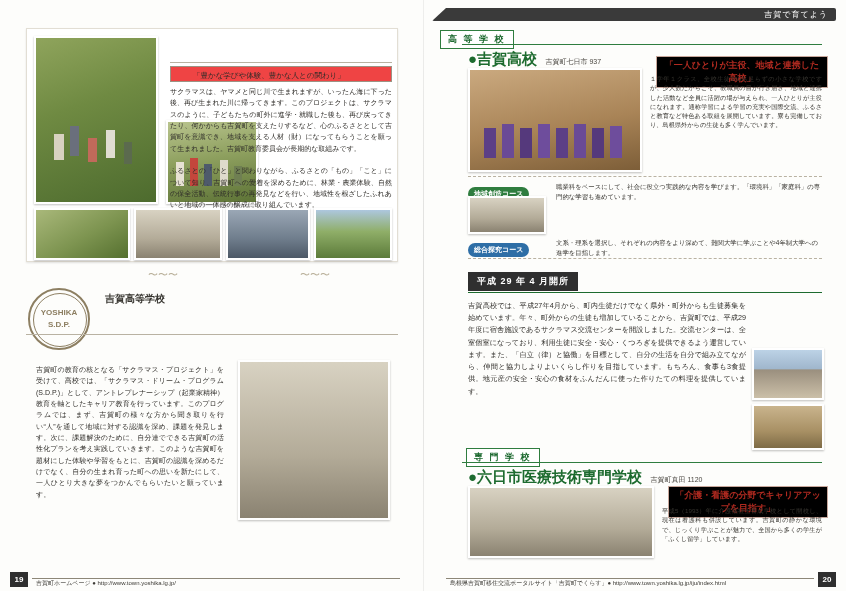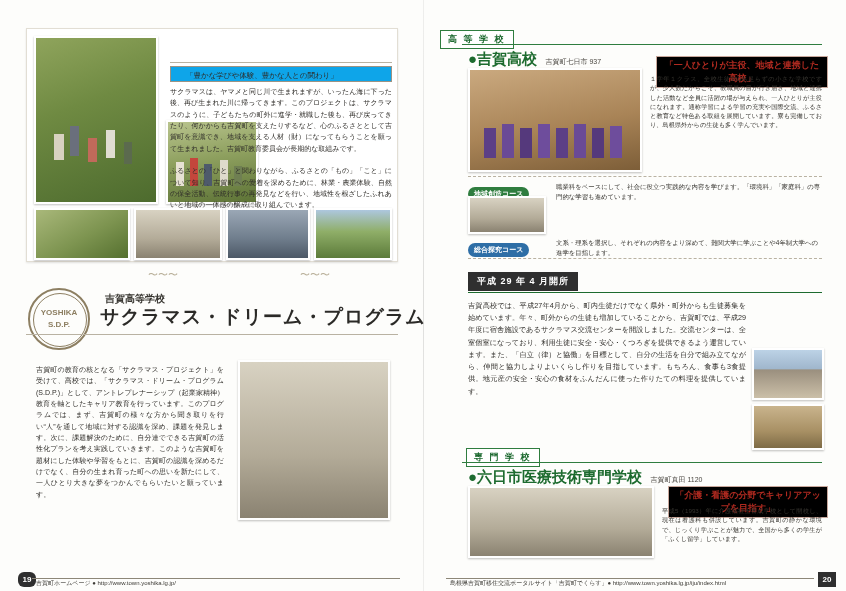--- a/index.html
+++ b/index.html
@@ -35,22 +35,22 @@
   .panel-left {
     position:absolute; left:26px; top:28px; width:372px; height:234px;
     background:#ffffff; border:1px solid #e2ded4;
     box-shadow:0 1px 2px rgba(0,0,0,0.10);
   }
   .photo { background:#cfc9bd; position:absolute; overflow:hidden; }
   .hand-title {
     font-size:15px; font-weight:bold; color:#2b2a27;
   }
   .box-quote {
-    position:absolute; border:1px solid #9c9384; background:#0ea5e9;
-    font-size:7.5px; line-height:1.45; padding:4px 15px; color:#2e2c28;
+    position:absolute; border:1px solid #9c9384; background:#ef4444;
+    font-size:7.5px; line-height:1.45; padding:4px 22px; color:#2e2c28;
   }
   .body-jp {
     position:absolute; font-size:7px; line-height:1.62; color:#2f2d29;
     text-align:justify;
   }
   
   .stamp {
     position:absolute; left:28px; top:288px; width:62px; height:62px;
     border:2px solid #8d7f62; border-radius:50%;
     color:#8d7f62; font-size:8px; font-weight:bold;
@@ -113,20 +113,24 @@
   .g-grn  { background:linear-gradient(180deg,#adc7de 0%,#8fae68 45%,#5c7b3a 100%); }
   .g-class{ background:linear-gradient(180deg,#d8d2c2 0%,#b3ab98 60%,#8a8271 100%); }
   .photo-frame { border:2px solid #fff; box-shadow:0 1px 2px rgba(0,0,0,0.25); }
   .figblock { position:absolute; background:rgba(255,255,255,0.18); }
 </style>
 </head>
 <body>
 
 <div class="page">
 
+  <div class="ribbon">
+    <div class="tri"></div>
+    <div class="txt">吉賀で育てよう</div>
+  </div>
 
   <div class="panel-left"></div>
 
   <div class="photo photo-frame g-rice" style="left:34px;top:36px;width:124px;height:168px;">
     <div class="figblock" style="left:18px;top:96px;width:10px;height:26px;background:#d8d2c0;"></div>
     <div class="figblock" style="left:34px;top:88px;width:9px;height:30px;background:#6a6f7c;"></div>
     <div class="figblock" style="left:52px;top:100px;width:9px;height:24px;background:#c16a5a;"></div>
     <div class="figblock" style="left:70px;top:92px;width:9px;height:28px;background:#e0ddd2;"></div>
     <div class="figblock" style="left:88px;top:104px;width:8px;height:22px;background:#5b6a4e;"></div>
   </div>
@@ -155,21 +159,20 @@
   <div class="swirl" style="left:148px;top:268px;">〜〜〜</div>
   <div class="swirl" style="left:300px;top:268px;">〜〜〜</div>
 
   <div class="stamp">
     <div class="inner"></div>
     <div>YOSHIKA</div>
     <div>S.D.P.</div>
   </div>
 
   <div class="dream-head-small">吉賀高等学校</div>
-  <div class="dream-head">サクラマス・ドリーム・プログラム</div>
   <div class="rule-dream"></div>
 
   <div class="body-jp" style="left:36px;top:364px;width:188px;height:180px;">吉賀町の教育の核となる「サクラマス・プロジェクト」を受けて、高校では、「サクラマス・ドリーム・プログラム (S.D.P.)」として、アントレプレナーシップ（起業家精神）教育を軸としたキャリア教育を行っています。このプログラムでは、まず、吉賀町の様々な方から聞き取りを行い“人”を通して地域に対する認識を深め、課題を発見します。次に、課題解決のために、自分達でできる吉賀町の活性化プランを考え実践していきます。このような吉賀町を題材にした体験や学習をもとに、吉賀町の認識を深めるだけでなく、自分の生まれ育った町への思いを新たにして、一人ひとり大きな夢をつかんでもらいたいと願っています。</div>
 
   <div class="photo photo-frame g-class" style="left:238px;top:360px;width:152px;height:160px;"></div>
 
   <div class="tag" style="left:440px;top:30px;">高 等 学 校</div>
   <div style="position:absolute;left:462px;top:44px;width:360px;height:1px;background:#2f7d3f;"></div>
 
   <div style="position:absolute;left:468px;top:50px;">
@@ -224,21 +227,21 @@
   </div>
 
   <div class="photo photo-frame g-class" style="left:468px;top:486px;width:186px;height:72px;"></div>
 
   <div class="hl-title" style="position:absolute;left:662px;top:486px;width:160px;">「介護・看護の分野でキャリアアップを目指す」</div>
   <div class="mini-text" style="position:absolute;left:662px;top:506px;width:160px;height:52px;">平成5（1993）年に介護福祉士養成学校として開校し、現在は看護科も併設しています。吉賀町の静かな環境で、じっくり学ぶことが魅力で、全国から多くの学生が「ふくし留学」しています。</div>
 
   <div class="photo photo-frame g-bld2" style="left:700px;top:452px;width:122px;height:30px;opacity:0;"></div>
 
   <div class="footer-bar">
-    <div class="pagenum" style="left:18px;border-radius:6px;">19</div>
+    <div class="pagenum" style="left:10px;">19</div>
     <div class="footline" style="left:32px; width:368px;"></div>
     <div class="foot-txt" style="left:36px;">吉賀町ホームページ ● http://www.town.yoshika.lg.jp/</div>
 
     <div class="pagenum" style="right:10px;margin-left:29px;">20</div>
     <div class="footline" style="left:446px; width:368px;"></div>
     <div class="foot-txt" style="left:450px;">島根県吉賀町移住交流ポータルサイト「吉賀町でくらす」● http://www.town.yoshika.lg.jp/iju/index.html</div>
   </div>
 
   <div class="spread-gutter"></div>
 </div>

